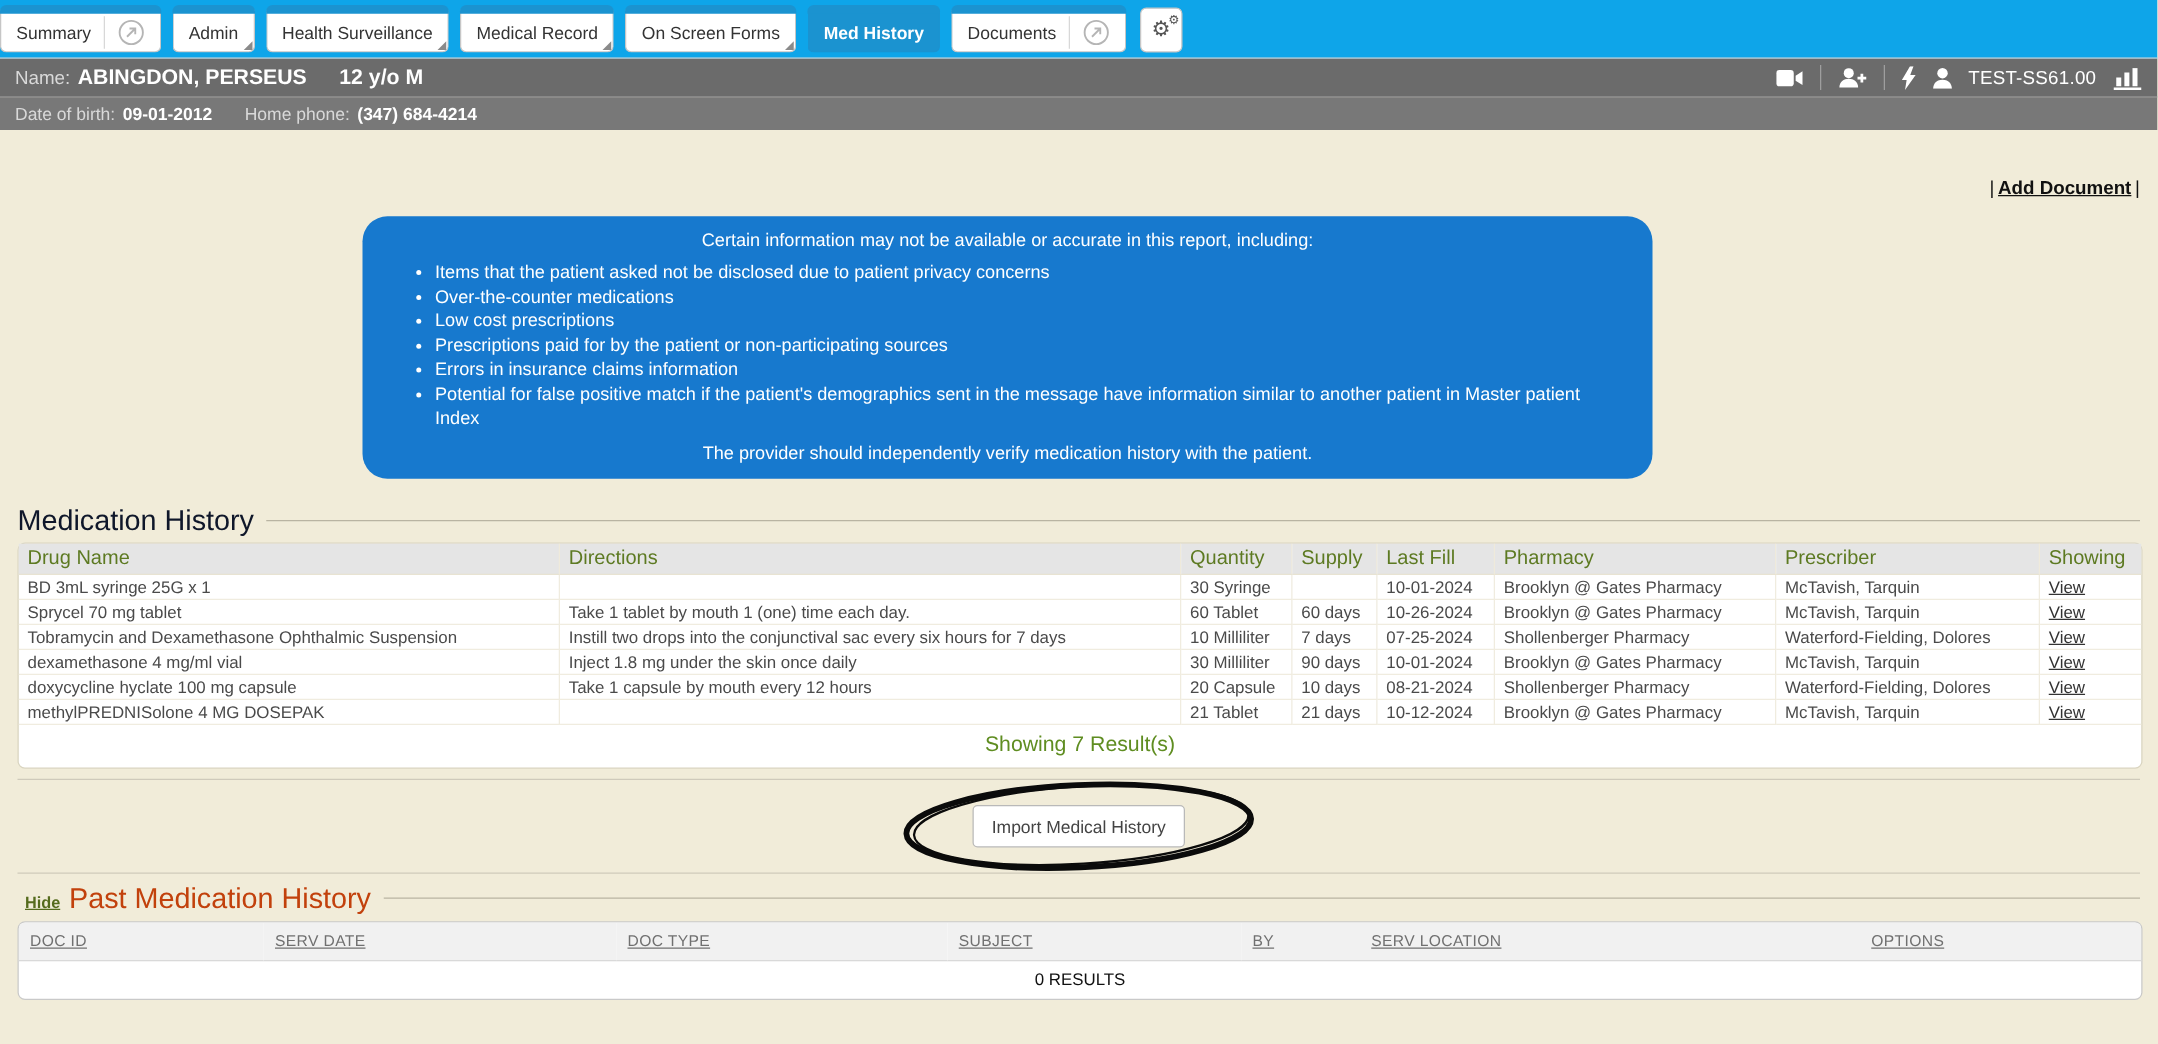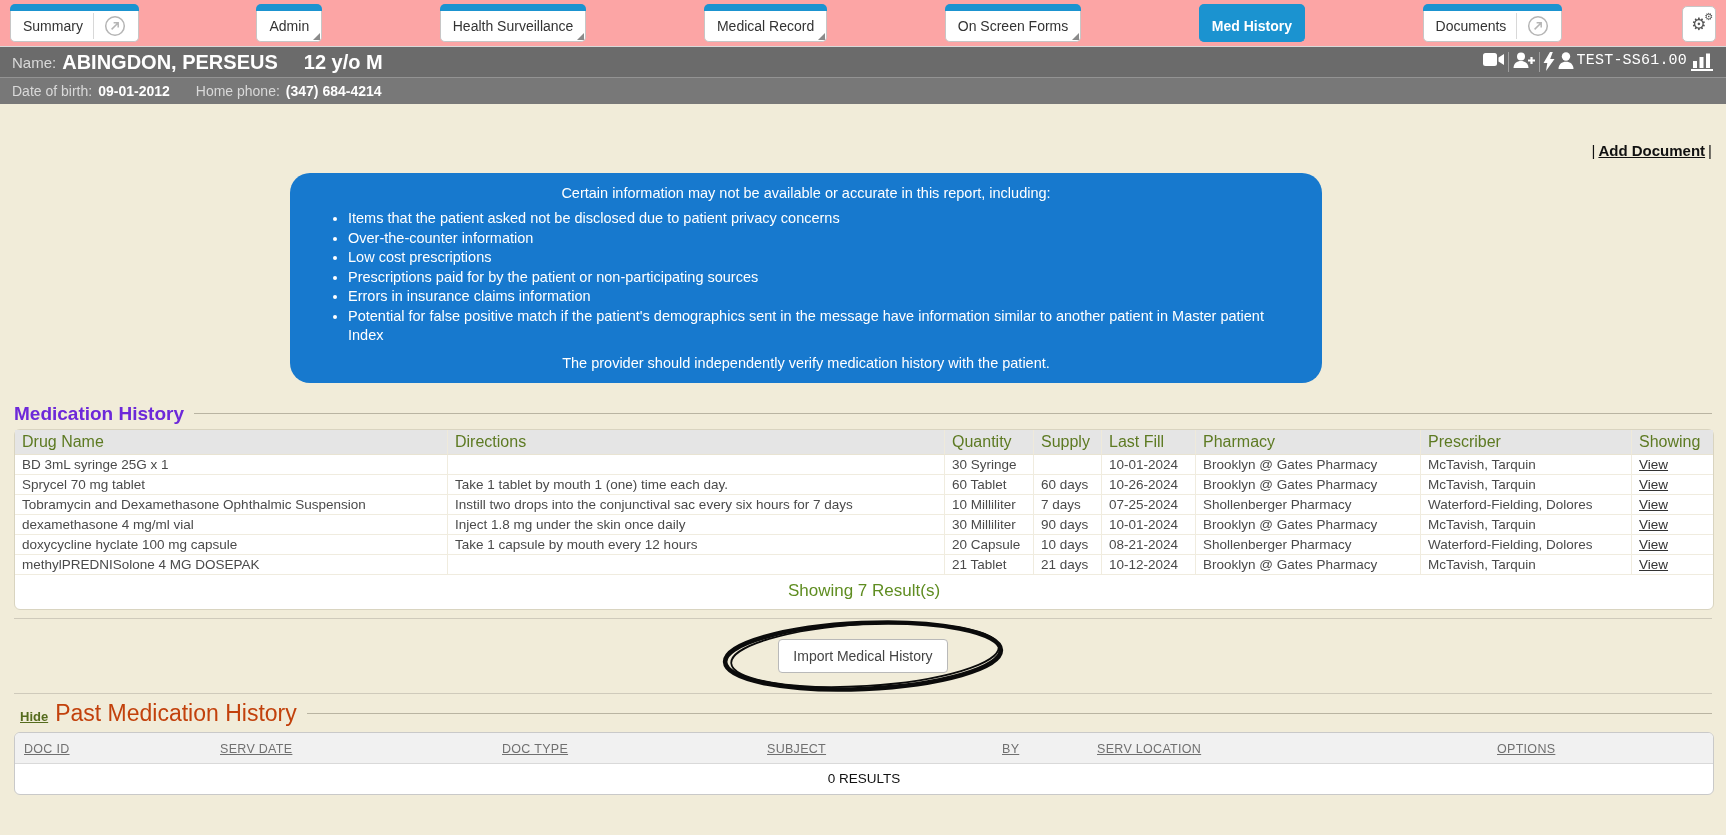--- a/index.html
+++ b/index.html
@@ -6,25 +6,24 @@
   * { box-sizing: border-box; margin: 0; padding: 0; }
   html,body { width:1726px; height:835px; overflow:hidden; }
   body {
     font-family: "Liberation Sans", sans-serif;
     background:#f1ecd9;
     color:#333;
   }
 
   
   .tabbar{
-    background:#fca5a5; height:47px;
+    background:#0ea5e9; height:47px;
     display:flex; align-items:flex-end; gap:9px;
-    padding:0 10px 4px 10px;
+    padding:0 10px 4px 0;
     border-bottom:1px solid #d9d9d9;
-    justify-content:space-between;
   }
   .tab{
     position:relative; display:flex; align-items:center;
     height:37px; padding:6px 12px 0 12px;
     background:#fff; border:1px solid #c6c6c6; border-top:none;
     border-radius:5px; font-size:14px; color:#333;
     cursor:pointer; white-space:nowrap;
   }
   .tab::before{
     content:""; position:absolute; top:-1px; left:-1px; right:-1px; height:7px;
@@ -52,45 +51,45 @@
   .pbar1{
     background:#6b6b6b; height:31px; display:flex; align-items:center;
     padding:0 12px; color:#fff; border-bottom:1px solid #939393;
   }
   .pbar2{
     background:#787878; height:26px; display:flex; align-items:center;
     padding:0 12px; color:#fff; font-size:14px;
   }
   .plabel{ color:#d9d9d9; font-size:15px; margin-right:6px; }
   .pbar2 .plabel{ font-size:14px; }
-  .pvalue{ color:#fff; font-weight:bold; font-size:20px; }
+  .pvalue{ color:#fff; font-weight:bold; font-size:17px; }
   .pbar2 .pvalue{ font-size:14px; }
   .age{ margin-left:26px; }
   .phonegrp{ margin-left:26px; }
-  .pbar-right{ margin-left:auto; display:flex; align-items:flex-start; gap:3px;font-family:Liberation Mono, monospace; }
+  .pbar-right{ margin-left:auto; display:flex; align-items:center; gap:13px; }
   .vsep{ width:1px; height:20px; background:#9e9e9e; }
   .acct{ font-size:15px; font-weight:normal; letter-spacing:.2px; }
   .icon{ display:flex; align-items:center; cursor:pointer; }
 
   
   .content{ padding:0 14px;margin-top:38px; }
   .adddoc{ text-align:right; margin-top:20px; font-size:15px; color:#111; }
   .adddoc a{ color:#111; text-decoration:underline; cursor:pointer; font-weight:bold; margin:0 3px;}
 
   .notice{
     width:1032px; margin:14px 0 0 276px;
     background:#1779ce; color:#fff; border-radius:20px;
     padding:12px 22px 12px 22px; font-size:14.5px;
   }
   .notice-title{ text-align:center; margin-bottom:8px; }
   .notice ul{ margin:0 0 0 14px; padding-left:22px; line-height:19.5px; }
   .notice-footer{ text-align:center; margin-top:9px; }
 
   .section-head{ display:flex; align-items:center; margin:20px 0 4px 0; }
-  .section-title{ font-size:19px; font-weight:bold; color:#6d28d9; white-space:nowrap; }
+  .section-title{ font-size:23px; font-weight:normal; color:#0f172a; white-space:nowrap; }
   .head-rule{ flex:1; height:1px; background:#b9b4a2; margin-left:10px; }
 
   table.medtable{
     width:100%; border-collapse:separate; border-spacing:0; table-layout:fixed;
     background:#fff; border:1px solid #d9d4c0; border-radius:6px;
     font-size:13.5px; color:#4a4a4a;
   }
   table.medtable th{
     font-size:16px; font-weight:normal; color:#5d7a22; text-align:left;
     background:#e5e5e5; padding:3px 7px;
@@ -229,21 +228,21 @@
 <div class="content">
 
   <div class="adddoc">
     <span>|</span><a>Add Document</a><span>|</span>
   </div>
 
   <div class="notice">
     <div class="notice-title">Certain information may not be available or accurate in this report, including:</div>
     <ul>
       <li>Items that the patient asked not be disclosed due to patient privacy concerns</li>
-      <li>Over-the-counter information</li>
+      <li>Over-the-counter medications</li>
       <li>Low cost prescriptions</li>
       <li>Prescriptions paid for by the patient or non-participating sources</li>
       <li>Errors in insurance claims information</li>
       <li>Potential for false positive match if the patient's demographics sent in the message have information similar to another patient in Master patient Index</li>
     </ul>
     <div class="notice-footer">The provider should independently verify medication history with the patient.</div>
   </div>
 
   <div class="section-head">
     <span class="section-title">Medication History</span>

